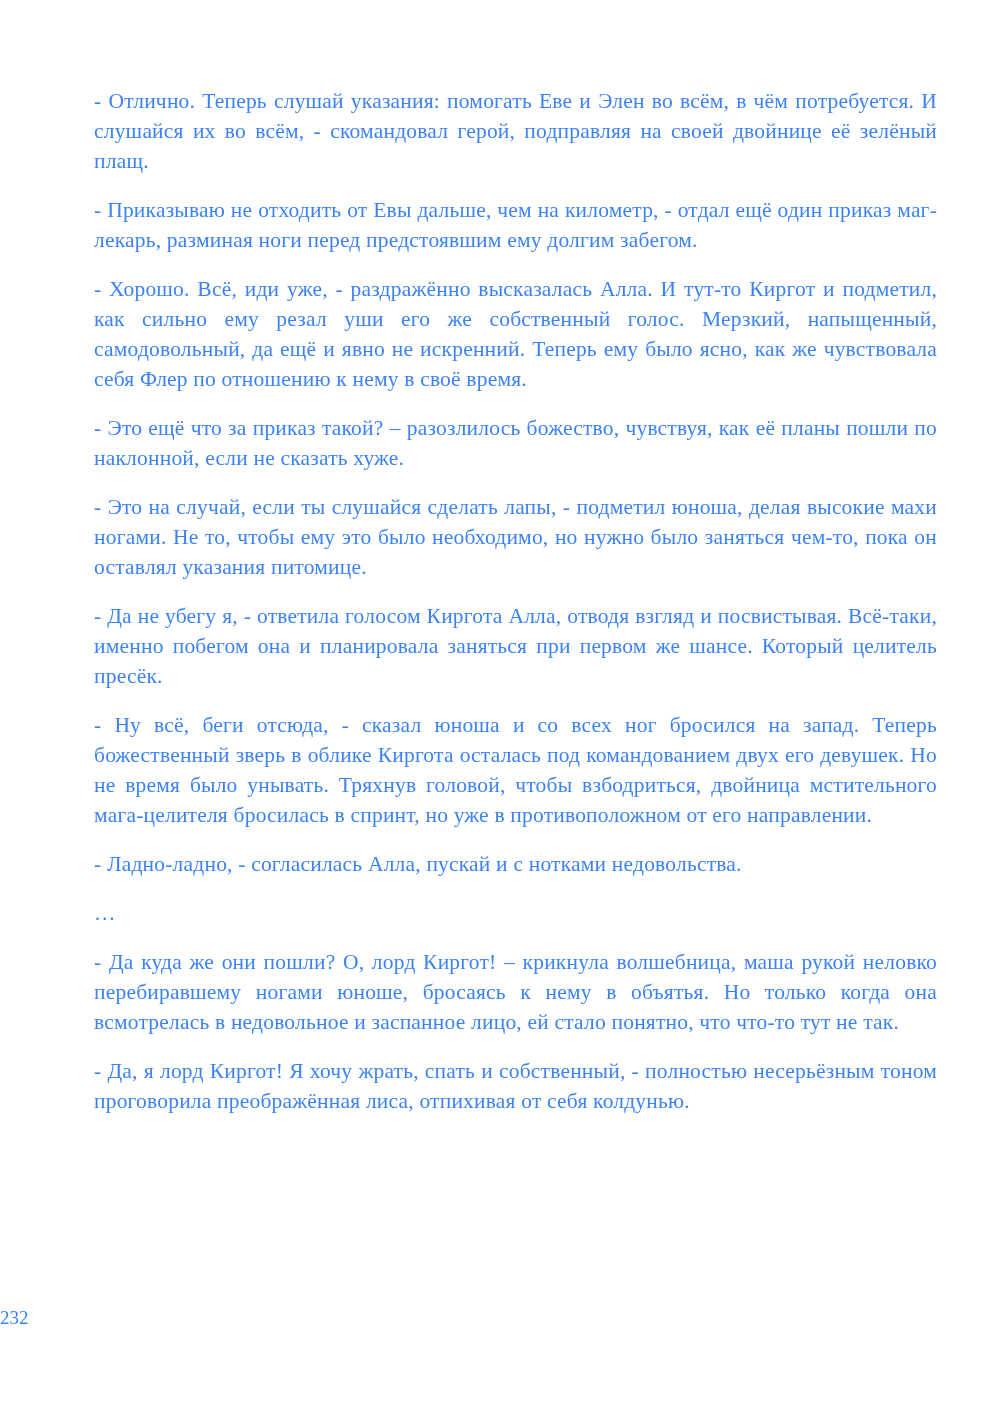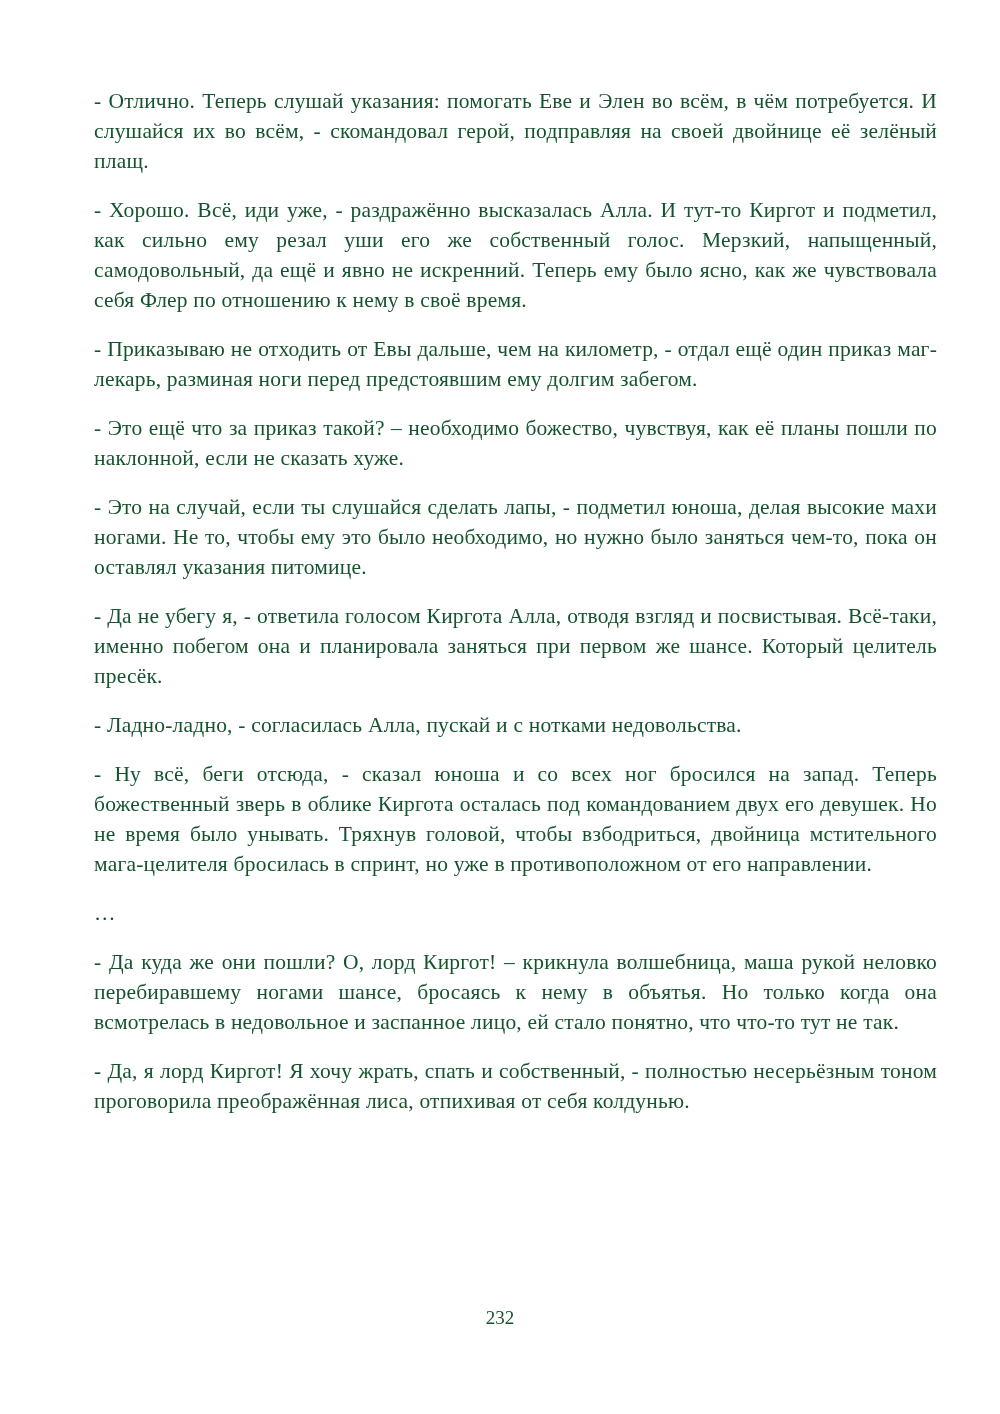--- a/index.html
+++ b/index.html
@@ -5,21 +5,21 @@
   html, body {
     margin: 0;
     padding: 0;
     background: #ffffff;
   }
   .page {
     position: relative;
     width: 1000px;
     height: 1414px;
     background: #ffffff;
-    color: #14532d;
+    color: #3b82f6;
     font-family: "Liberation Serif", "DejaVu Serif", serif;
     overflow: hidden;
     box-sizing: border-box;
   }
   .content {
     position: absolute;
     left: 94px;
     top: 86px;
     width: 843px;
   }
@@ -31,36 +31,35 @@
     letter-spacing: 0.2px;
   }
   .content p.ellipsis-para {
     text-align: left;
   }
   .page-number {
     position: absolute;
     left: 0;
     top: 1306px;
     width: 100%;
-    text-align: center;
     font-size: 19px;
     line-height: 24px;
   }
 </style>
 </head>
 <body>
 
 <div class="page">
   <div class="content">
     <p>- Отлично. Теперь слушай указания: помогать Еве и Элен во всём, в чём потребуется. И слушайся их во всём, - скомандовал герой, подправляя на своей двойнице её зелёный плащ.</p>
+    <p>- Приказываю не отходить от Евы дальше, чем на километр, - отдал ещё один приказ маг-лекарь, разминая ноги перед предстоявшим ему долгим забегом.</p>
     <p>- Хорошо. Всё, иди уже, - раздражённо высказалась Алла. И тут-то Киргот и подметил, как сильно ему резал уши его же собственный голос. Мерзкий, напыщенный, самодовольный, да ещё и явно не искренний. Теперь ему было ясно, как же чувствовала себя Флер по отношению к нему в своё время.</p>
-    <p>- Приказываю не отходить от Евы дальше, чем на километр, - отдал ещё один приказ маг-лекарь, разминая ноги перед предстоявшим ему долгим забегом.</p>
-    <p>- Это ещё что за приказ такой? – необходимо божество, чувствуя, как её планы пошли по наклонной, если не сказать хуже.</p>
+    <p>- Это ещё что за приказ такой? – разозлилось божество, чувствуя, как её планы пошли по наклонной, если не сказать хуже.</p>
     <p>- Это на случай, если ты слушайся сделать лапы, - подметил юноша, делая высокие махи ногами. Не то, чтобы ему это было необходимо, но нужно было заняться чем-то, пока он оставлял указания питомице.</p>
     <p>- Да не убегу я, - ответила голосом Киргота Алла, отводя взгляд и посвистывая. Всё-таки, именно побегом она и планировала заняться при первом же шансе. Который целитель пресёк.</p>
+    <p>- Ну всё, беги отсюда, - сказал юноша и со всех ног бросился на запад. Теперь божественный зверь в облике Киргота осталась под командованием двух его девушек. Но не время было унывать. Тряхнув головой, чтобы взбодриться, двойница мстительного мага-целителя бросилась в спринт, но уже в противоположном от его направлении.</p>
     <p>- Ладно-ладно, - согласилась Алла, пускай и с нотками недовольства.</p>
-    <p>- Ну всё, беги отсюда, - сказал юноша и со всех ног бросился на запад. Теперь божественный зверь в облике Киргота осталась под командованием двух его девушек. Но не время было унывать. Тряхнув головой, чтобы взбодриться, двойница мстительного мага-целителя бросилась в спринт, но уже в противоположном от его направлении.</p>
     <p class="ellipsis-para">…</p>
-    <p>- Да куда же они пошли? О, лорд Киргот! – крикнула волшебница, маша рукой неловко перебиравшему ногами шансе, бросаясь к нему в объятья. Но только когда она всмотрелась в недовольное и заспанное лицо, ей стало понятно, что что-то тут не так.</p>
+    <p>- Да куда же они пошли? О, лорд Киргот! – крикнула волшебница, маша рукой неловко перебиравшему ногами юноше, бросаясь к нему в объятья. Но только когда она всмотрелась в недовольное и заспанное лицо, ей стало понятно, что что-то тут не так.</p>
     <p>- Да, я лорд Киргот! Я хочу жрать, спать и собственный, - полностью несерьёзным тоном проговорила преображённая лиса, отпихивая от себя колдунью.</p>
   </div>
   <div class="page-number">232</div>
 </div>
 
 </body></html>

